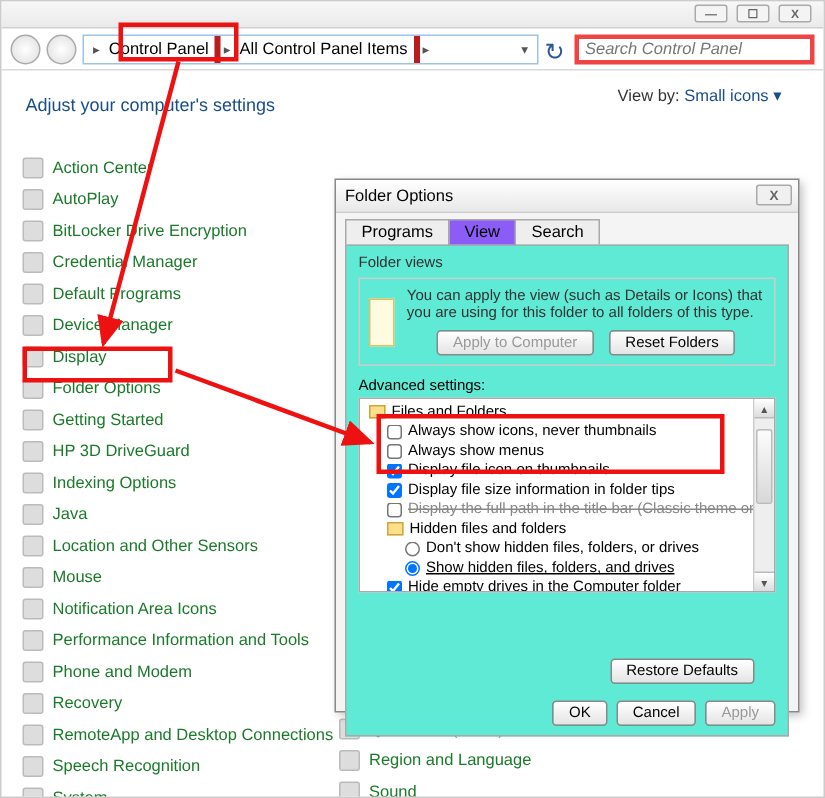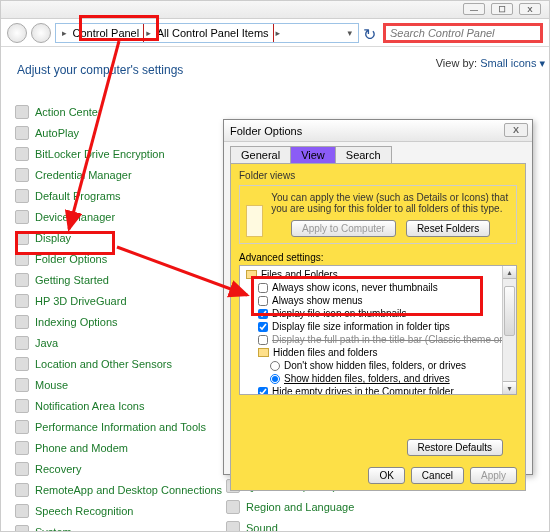--- a/index.html
+++ b/index.html
@@ -4,45 +4,45 @@
 <style>
   * { box-sizing: border-box; font-family: "Segoe UI", Tahoma, sans-serif; }
   body { margin: 0; background: #fff; width: 550px; height: 532px; position: relative; overflow: hidden; border: 1px solid #ccc; }
   .topbar { height: 18px; background: linear-gradient(#f7f7f7,#eaeaea); border-bottom: 1px solid #d0d0d0; position: relative; }
   .win-btns { position: absolute; right: 8px; top: 2px; display: flex; gap: 6px; }
   .win-btn { width: 22px; height: 12px; border: 1px solid #aaa; border-radius: 2px; background: #f4f4f4; display: flex; align-items: center; justify-content: center; font-size: 8px; color: #666; font-weight: bold; }
 
   .navbar { height: 28px; display: flex; align-items: center; padding: 2px 6px; gap: 4px; border-bottom: 1px solid #d9d9d9; }
   .navbtn { width: 20px; height: 20px; border: 1px solid #aaa; border-radius: 50%; background: radial-gradient(#fff,#ddd); }
   .breadcrumb { flex: 1; height: 20px; border: 1px solid #9dc3e6; background: #fff; display: flex; align-items: center; font-size: 11px; padding: 0 4px; gap: 0; }
-  .bc-seg { padding: 0 4px; height: 100%; display: flex; align-items: center; border-right: 1px solid #b91c1c; }
+  .bc-seg { padding: 0 4px; height: 100%; display: flex; align-items: center; border-right: 4px solid #b91c1c; }
   .bc-arrow { color: #555; font-size: 9px; padding: 0 2px; }
   .refresh { width: 16px; height: 16px; color: #2b579a; }
   .search { width: 160px; height: 20px; border: 3px solid #ef4444; font-size: 11px; padding: 0 4px; color: #777; font-style: italic; display: flex; align-items: center; }
 
   .content { padding: 10px 14px 4px 14px; position: relative; height: calc(100% - 46px); }
   .heading { color: #1a4e8a; font-size: 12px; margin: 6px 0 10px 2px; }
-  .viewby { position: absolute; right: 4px; top: 10px; font-size: 11px; color: #333; }
+  .viewby { position: absolute; right: 28px; top: 10px; font-size: 11px; color: #333; }
   .viewby .vb-val { color: #1a4e8a; }
 
   .list { margin-top: 26px; display: flex; flex-direction: column; gap: 3px; }
   .li { display: flex; align-items: center; gap: 6px; font-size: 11px; color: #1b7a2a; height: 18px; cursor: pointer; }
   .li .ic { width: 14px; height: 14px; background: #ddd; border: 1px solid #bbb; border-radius: 2px; flex-shrink: 0; }
   .col2 { position: absolute; left: 225px; top: 430px; display: flex; flex-direction: column; gap: 3px; width: 200px; }
 
   
   .dlg { position: absolute; left: 222px; top: 72px; width: 310px; height: 356px; background: #f4f4f4; border: 1px solid #888; box-shadow: 2px 2px 6px rgba(0,0,0,0.25); }
   .dlg-title { height: 22px; background: linear-gradient(#fff,#e8e8e8); border-bottom: 1px solid #ccc; display: flex; align-items: center; padding: 0 6px; font-size: 11px; position: relative; }
   .dlg-close { position: absolute; right: 4px; top: 3px; width: 24px; height: 14px; border: 1px solid #aaa; border-radius: 2px; background: #f0f0f0; font-size: 9px; display: flex; align-items: center; justify-content: center; color: #666; font-weight: bold; }
   .tabs { display: flex; margin-top: 4px; margin-left: 6px; font-size: 11px; }
   .tab { padding: 2px 10px; border: 1px solid #aaa; border-bottom: none; background: #eee; margin-right: -1px; }
   .tab.active { background: #8b5cf6; position: relative; z-index: 2; }
-  .tabbody { margin: 0 6px 6px 6px; background: #fde047; border: 1px solid #aaa; height: 328px; padding: 6px 8px; position: relative; }
+  .tabbody { margin: 0 6px 6px 6px; background: #5eead4; border: 1px solid #aaa; height: 328px; padding: 6px 8px; position: relative; }
   .fv-label { font-size: 10px; color: #333; }
-  .fv-box { border: 1px solid #ccc; margin-top: 4px; padding: 6px; display: flex; gap: 8px; align-items: flex-end; }
+  .fv-box { border: 1px solid #ccc; margin-top: 4px; padding: 6px; display: flex; gap: 8px; align-items: center; }
   .fv-icon { width: 32px; height: 32px; background: #fffae0; border: 1px solid #e0c060; }
   .fv-text { font-size: 10px; color: #333; flex: 1; }
   .btnrow { display: flex; gap: 10px; justify-content: center; margin-top: 6px; }
   .btn { font-size: 10px; padding: 2px 10px; border: 1px solid #888; background: linear-gradient(#fff,#e4e4e4); border-radius: 3px; cursor: pointer; }
   .btn.dis { color: #999; }
   .adv-label { font-size: 10px; margin-top: 8px; }
   .tree { border: 1px solid #aaa; height: 130px; margin-top: 2px; overflow: hidden; background: #fff; font-size: 10px; padding: 2px 2px; position: relative; }
   .tree .row { display: flex; align-items: center; gap: 4px; height: 13px; padding-left: 4px; white-space: nowrap; }
   .tree .row.i1 { padding-left: 16px; }
   .tree .row.i2 { padding-left: 28px; }
@@ -193,21 +193,21 @@
         <span>Sound</span>
       </div>
     </div>
 
   <div class="dlg">
     <div class="dlg-title">
       <span>Folder Options</span>
       <div class="dlg-close">X</div>
     </div>
     <div class="tabs">
-      <div class="tab">General</div>
+      <div class="tab">Programs</div>
       <div class="tab active">View</div>
       <div class="tab">Search</div>
     </div>
     <div class="tabbody">
       <div class="fv-label">Folder views</div>
       <div class="fv-box">
         <div class="fv-icon"></div>
         <div>
           <div class="fv-text">You can apply the view (such as Details or Icons) that you are using for this folder to all folders of this type.</div>
           <div class="btnrow">

